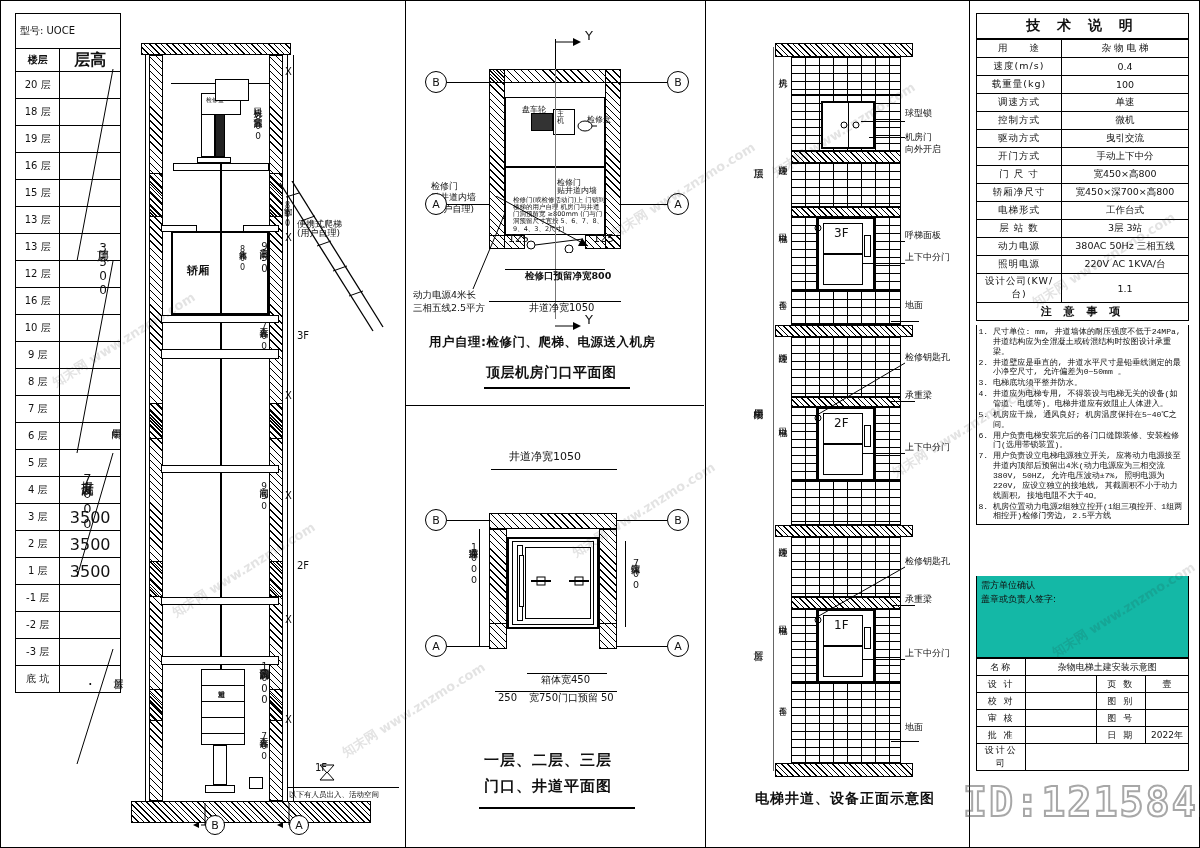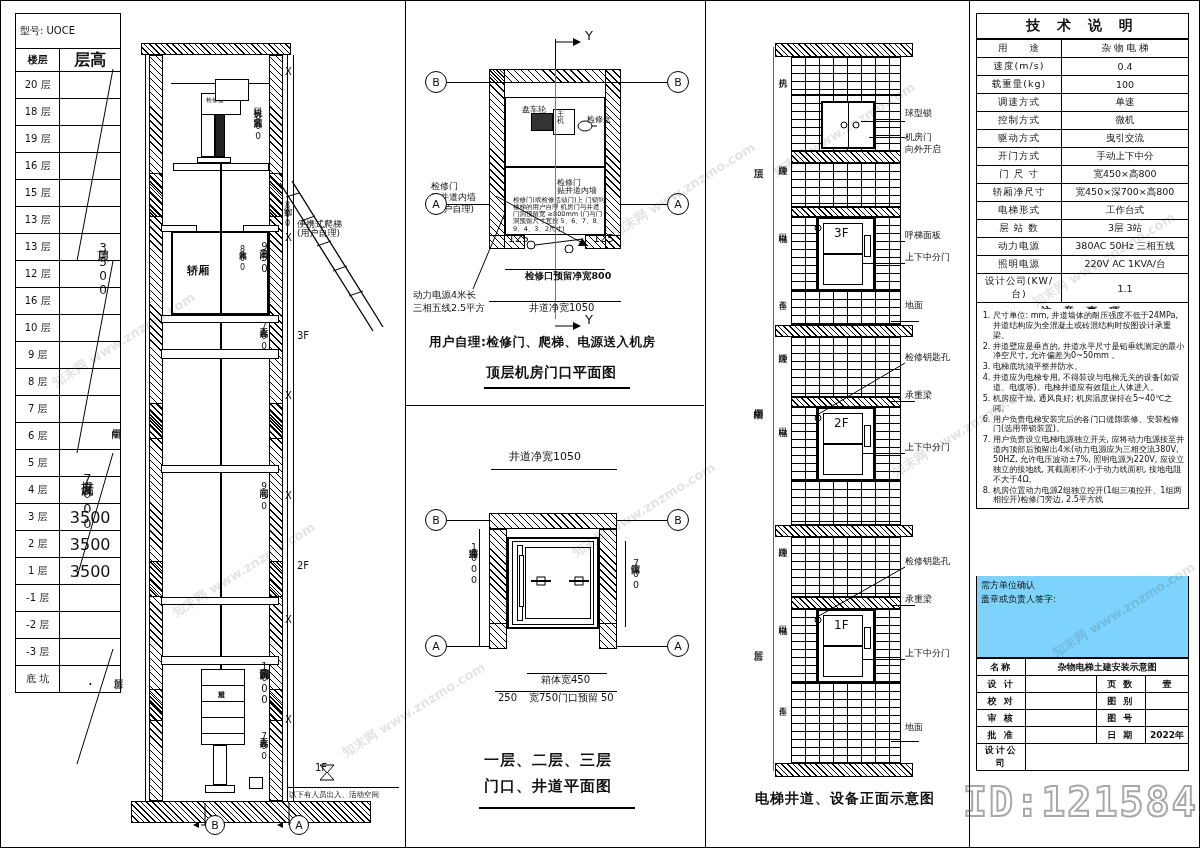--- a/index.html
+++ b/index.html
@@ -46,23 +46,23 @@
   .notehead{position:absolute;left:975px;width:213px;height:18px;border:1px solid #000;border-top:none;
             box-sizing:border-box;display:flex;align-items:center;justify-content:center;
             font-size:11px;font-weight:bold;letter-spacing:4px;background:#fff;}
   .notes{position:absolute;left:975px;width:213px;border:1px solid #000;border-top:none;
          box-sizing:border-box;padding:2px 3px 2px 3px;background:#fff;}
   .notes li{font-size:8.1px;line-height:1.22;margin:0 0 1px 0;}
   .notes ol{margin:0;padding-left:13px;}
   .discl{position:absolute;left:975px;width:213px;border:1px solid #000;border-top:none;
          box-sizing:border-box;padding:3px 4px;font-size:9px;line-height:1.32;background:#fff;}
   .confirm{position:absolute;left:975px;width:213px;border:1px solid #000;border-top:none;
-           box-sizing:border-box;padding:3px 4px;font-size:9px;line-height:1.5;background:#7dd3fc;}
+           box-sizing:border-box;padding:3px 4px;font-size:9px;line-height:1.5;background:#14b8a6;}
   
-  .tblock{position:absolute;left:975px;width:213px;border-collapse:collapse;background:#fff;font-weight:bold;}
+  .tblock{position:absolute;left:975px;width:213px;border-collapse:collapse;background:#fff;}
   .tblock td{border:1px solid #000;font-size:9px;height:16px;padding:0 3px;}
   .tblock td.lab{width:40px;text-align:center;letter-spacing:2px;}
   
   .wm{position:absolute;color:rgba(40,40,40,.13);font-weight:bold;pointer-events:none;user-select:none;white-space:nowrap;}
   .wmbig{position:absolute;pointer-events:none;user-select:none;white-space:nowrap;
          font-size:64px;font-weight:bold;color:transparent;-webkit-text-stroke:2px rgba(60,60,60,.35);}
   .wmid{position:absolute;pointer-events:none;user-select:none;white-space:nowrap;
         font-size:40px;font-weight:bold;color:transparent;-webkit-text-stroke:2px rgba(60,60,60,.45);
         font-family:"DejaVu Sans Mono","Liberation Mono",monospace;letter-spacing:2px;}
 </style>
@@ -579,21 +579,21 @@
           <td class="v">220V AC 1KVA/台</td>
         </tr>
         <tr>
           <td class="k">设计公司(KW/台)</td>
           <td class="v">1.1</td>
         </tr>
       </tbody>
   </table>
 
   <div class="notehead" id="note-head" style="top: 302px;">注 意 事 项</div>
-  <div class="notes" id="notes-box" style="top: 308px;">
+  <div class="notes" id="notes-box" style="top: 324px; font-family: Liberation Mono, monospace;">
     <ol id="note-items">
         <li>尺寸单位: mm, 井道墙体的耐压强度不低于24MPa, 井道结构应为全混凝土或砖混结构时按图设计承重梁。</li>
         <li>井道壁应是垂直的, 井道水平尺寸是铅垂线测定的最小净空尺寸, 允许偏差为0~50mm 。</li>
         <li>电梯底坑须平整并防水。</li>
         <li>井道应为电梯专用, 不得装设与电梯无关的设备(如管道、电缆等)。电梯井道应有效阻止人体进入。</li>
         <li>机房应干燥, 通风良好; 机房温度保持在5~40℃之间。</li>
         <li>用户负责电梯安装完后的各门口缝隙装修、安装检修门(选用带锁装置)。</li>
         <li>用户负责设立电梯电源独立开关, 应将动力电源接至井道内顶部后预留出4米(动力电源应为三相交流380V, 50HZ, 允许电压波动±7%, 照明电源为220V, 应设立独立的接地线, 其截面积不小于动力线面积, 接地电阻不大于4Ω。</li>
         <li>机房位置动力电源2组独立控开(1组三项控开、1组两相控开)检修门旁边, 2.5平方线</li>
       </ol>

